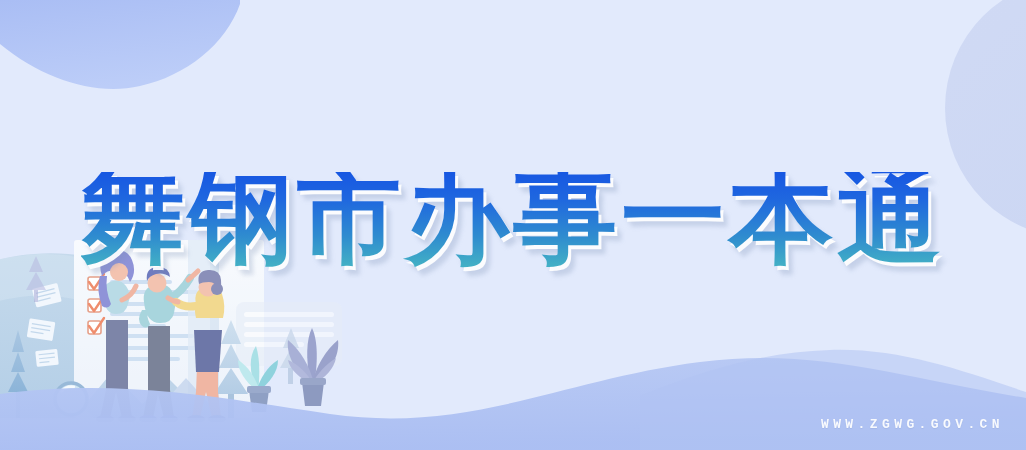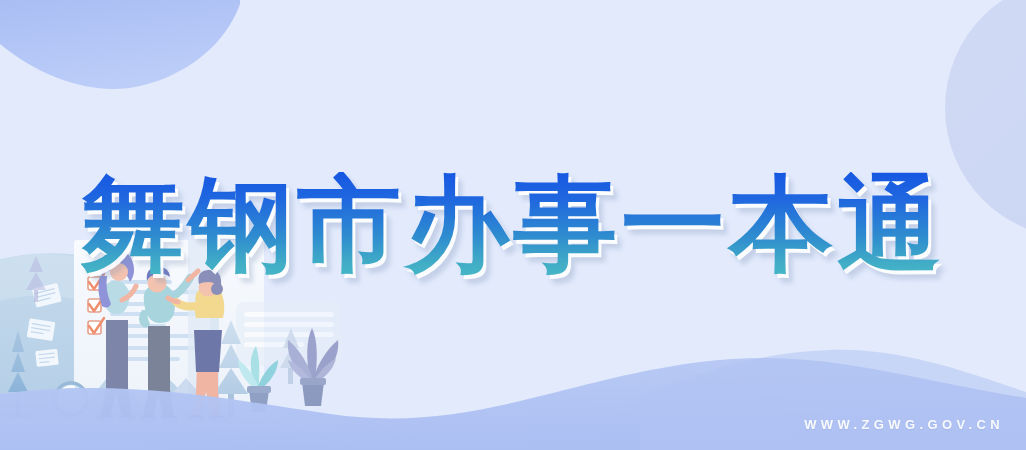--- a/index.html
+++ b/index.html
@@ -24,40 +24,40 @@
     position:absolute;
     left:0; top:0;
     width:1026px; height:450px;
     display:flex;
     align-items:center;
     justify-content:center;
     pointer-events:none;
   }
   #banner-title {
     margin-top:-2px;
-    font-family:Liberation Sans, sans-serif;
+    font-family:Liberation Mono, monospace;
     font-weight:700;
     font-size:104px;
     line-height:1;
     letter-spacing:4px;
     white-space:nowrap;
     background-image:linear-gradient(180deg,#1757e2 0%,#1f67df 26%,#2f8ccf 62%,#41adc6 88%,#46b6c7 100%);
     -webkit-background-clip:text;
     background-clip:text;
     color:transparent;
     -webkit-text-fill-color:transparent;
     filter:drop-shadow(3px 4px 0 rgba(255,255,255,0.92)) drop-shadow(4px 5px 2px rgba(120,140,180,0.28));
   }
 
   
   #watermark {
     position:absolute;
     right:22px;
     bottom:18px;
-    font-family:Liberation Sans, sans-serif;
+    font-family:Liberation Mono, monospace;
     font-size:13px;
     font-weight:700;
     letter-spacing:4.4px;
     color:rgba(255,255,255,0.92);
     text-shadow:0 1px 1px rgba(140,160,210,0.35);
     white-space:nowrap;
   }
 </style>
 </head>
 <body>

